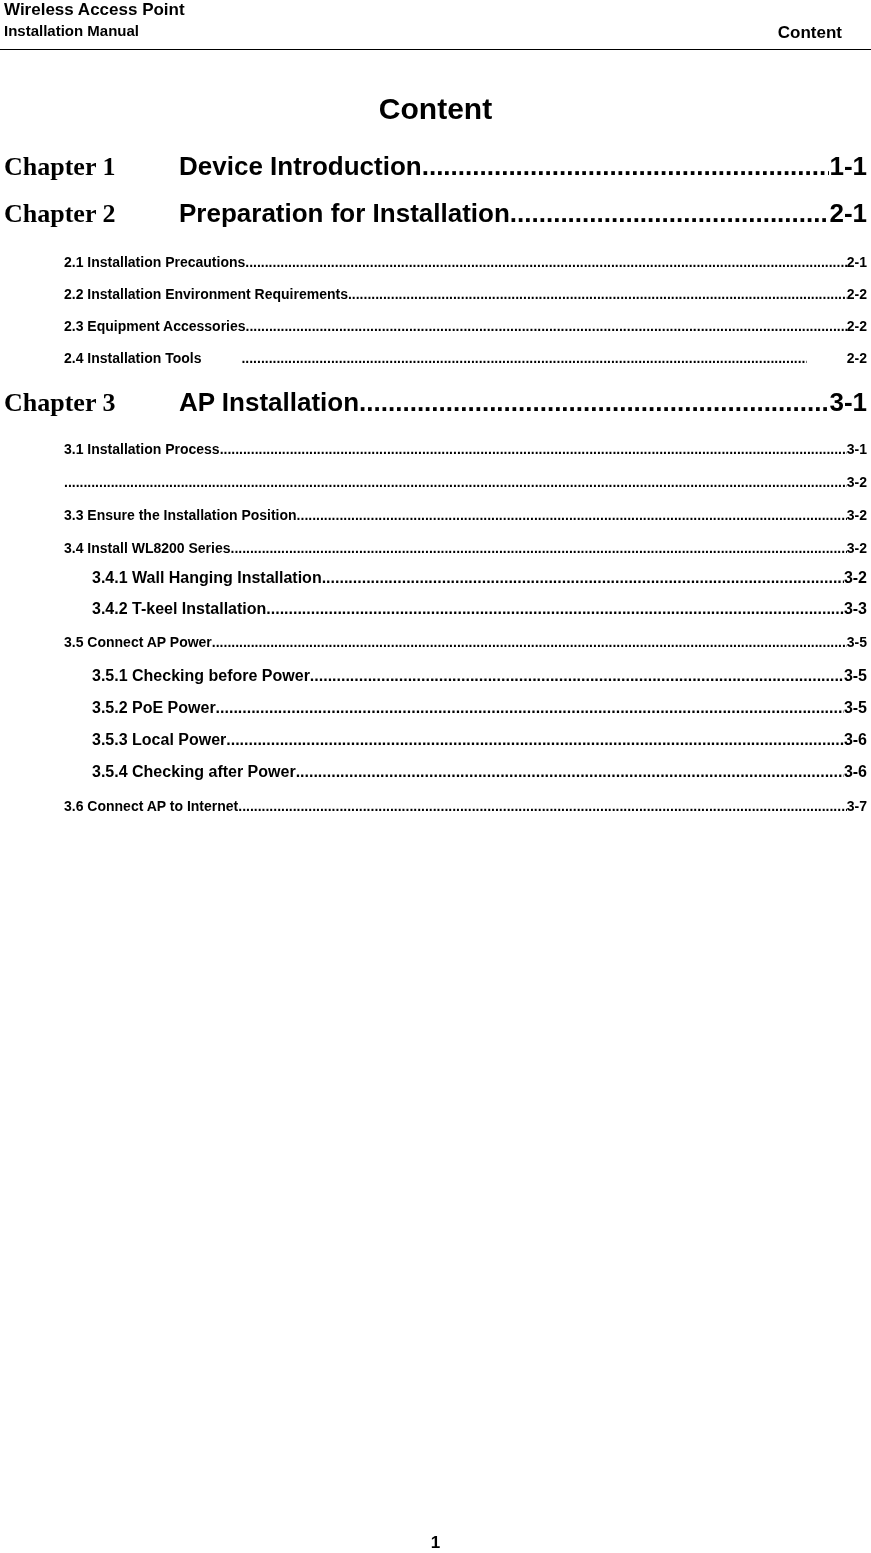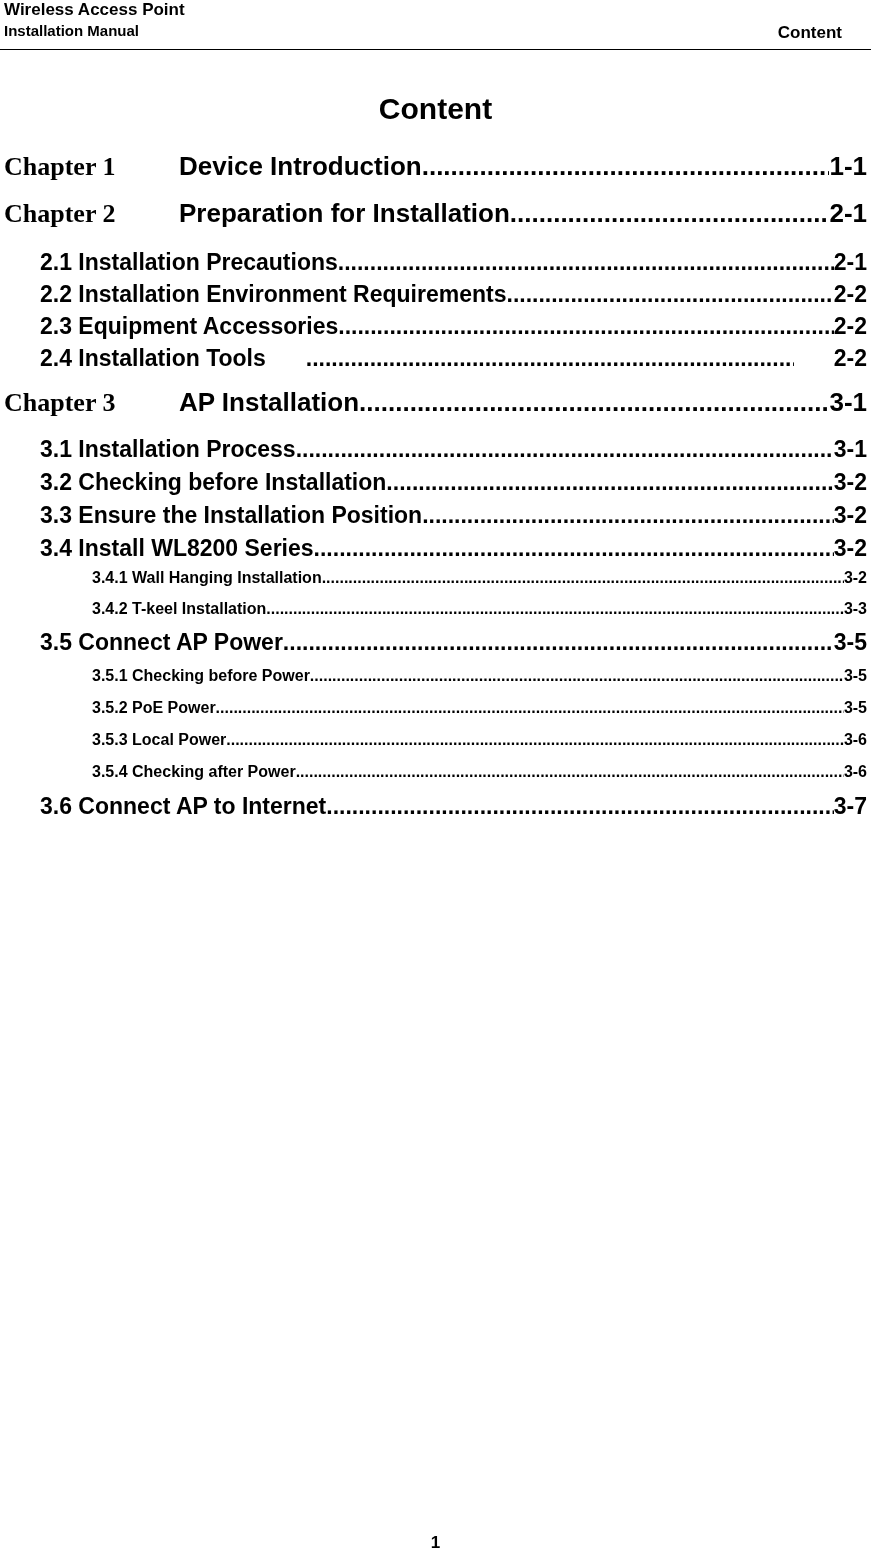--- a/index.html
+++ b/index.html
@@ -20,21 +20,21 @@
   .toc-line .dots {
     flex: 1 1 auto; overflow: hidden; white-space: nowrap;
   }
   .toc-line .dots::after {
     content: "................................................................................................................................................................................................................................................................";
   }
   .toc-line .pg { flex: 0 0 auto; }
 
   .lvl0 { left: 4px; right: 4px; font-size: 26px; line-height: 32px; }
   .lvl0 .chap { display: inline-block; width: 175px; font-family: Liberation Serif, serif; }
-  .lvl1 { left: 40px; right: 4px; font-size: 23px; line-height: 26px; }
+  .lvl1 { left: 64px; right: 4px; font-size: 14px; line-height: 26px; }
   .lvl2 { left: 92px; right: 4px; font-size: 16px; line-height: 20px; }
 
   .footer { position: absolute; left: 0; width: 871px; top: 1533px; text-align: center; font-size: 17px; line-height: 20px; }
 </style>
 </head>
 <body>
 
 <div class="hdr-l1">Wireless Access Point</div>
 <div class="hdr-l2">Installation Manual</div>
 <div class="hdr-r">Content</div>
@@ -80,21 +80,20 @@
   <span class="dots"></span>
   <span class="pg">3-1</span>
 </div>
 
 <div class="toc-line lvl1" style="top:436px;text-align:center;">
   <span class="lbl">3.1 Installation Process</span>
   <span class="dots"></span>
   <span class="pg">3-1</span>
 </div>
 <div class="toc-line lvl1" style="top:469px;">
-  <span class="lbl">3.2 Checking before Installation</span>
   <span class="dots"></span>
   <span class="pg">3-2</span>
 </div>
 <div class="toc-line lvl1" style="top:502px;">
   <span class="lbl">3.3 Ensure the Installation Position </span>
   <span class="dots"></span>
   <span class="pg">3-2</span>
 </div>
 <div class="toc-line lvl1" style="top:535px;">
   <span class="lbl">3.4 Install WL8200 Series</span>

